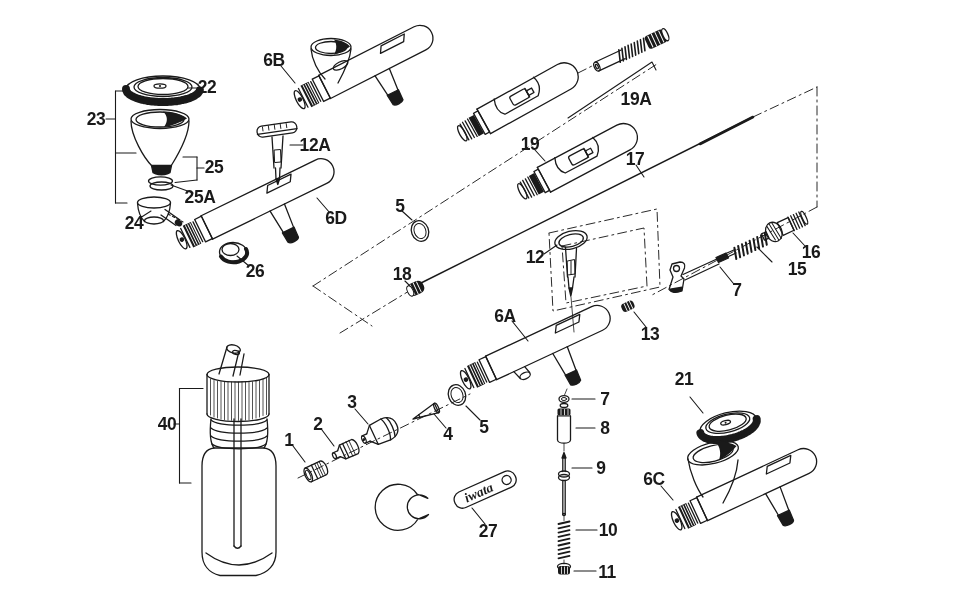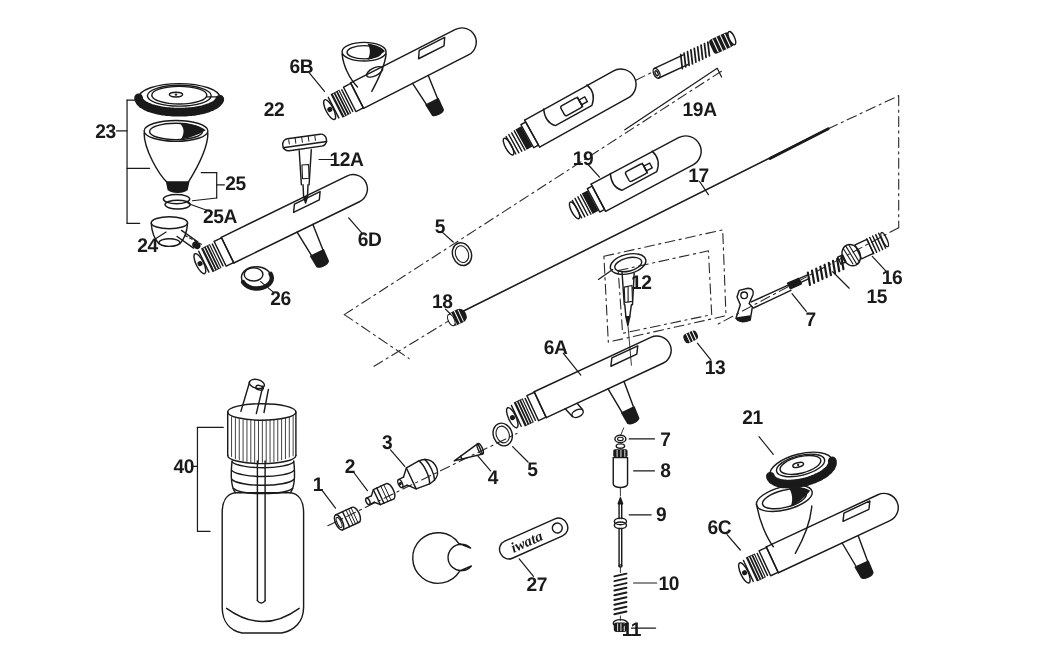--- a/index.html
+++ b/index.html
@@ -546,48 +546,48 @@
         <ellipse cx="0" cy="0.5" rx="20.5" ry="7.8"></ellipse>
         <path d="M6,-9 C15,-8 22,-4.5 24.5,-1 C18,4 10,7.5 4,8.5 C8,3 8,-4 6,-9 Z" fill="#1a1a1a" stroke="none"></path>
       </g>
       <path d="M688,459 C690,473 697,489 703,497"></path>
       <path d="M738,460 C737,473 731,489 723,503"></path>
     </g>
 
   </g>
 </svg>
 <div id="callouts">
-      <div class="callout" style="left: 207px; top: 99px; margin-left: 42px;">22</div>
+      <div class="callout" style="left: 207px; top: 87px;">22</div>
       <div class="callout" style="left: 96px; top: 119px;">23</div>
       <div class="callout" style="left: 214px; top: 167px;">25</div>
       <div class="callout" style="left: 200px; top: 197px;">25A</div>
       <div class="callout" style="left: 134px; top: 223px;">24</div>
       <div class="callout" style="left: 255px; top: 271px;">26</div>
       <div class="callout" style="left: 274px; top: 60px;">6B</div>
       <div class="callout" style="left: 315px; top: 145px;">12A</div>
       <div class="callout" style="left: 336px; top: 218px;">6D</div>
       <div class="callout" style="left: 400px; top: 206px;">5</div>
       <div class="callout" style="left: 636px; top: 99px;">19A</div>
       <div class="callout" style="left: 530px; top: 144px;">19</div>
       <div class="callout" style="left: 635px; top: 159px;">17</div>
       <div class="callout" style="left: 811px; top: 252px; text-align: center;">16</div>
       <div class="callout" style="left: 777px; top: 269px; margin-left: 20px;">15</div>
       <div class="callout" style="left: 737px; top: 290px;">7</div>
       <div class="callout" style="left: 650px; top: 334px;">13</div>
-      <div class="callout" style="left: 535px; top: 257px; margin-left: 48px;">12</div>
+      <div class="callout" style="left: 535px; top: 257px;">12</div>
       <div class="callout" style="left: 402px; top: 274px;">18</div>
       <div class="callout" style="left: 505px; top: 316px;">6A</div>
       <div class="callout" style="left: 484px; top: 427px;">5</div>
       <div class="callout" style="left: 167px; top: 424px;">40</div>
       <div class="callout" style="left: 289px; top: 440px;">1</div>
       <div class="callout" style="left: 318px; top: 424px;">2</div>
       <div class="callout" style="left: 352px; top: 402px;">3</div>
       <div class="callout" style="left: 448px; top: 434px;">4</div>
       <div class="callout" style="left: 488px; top: 531px;">27</div>
       <div class="callout" style="left: 605px; top: 399px;">7</div>
       <div class="callout" style="left: 605px; top: 428px;">8</div>
       <div class="callout" style="left: 601px; top: 468px;">9</div>
       <div class="callout" style="left: 608px; top: 530px;">10</div>
-      <div class="callout" style="left: 574px; top: 572px; text-align: right;">11</div>
+      <div class="callout" style="left: 607px; top: 572px; text-align: right;">11</div>
       <div class="callout" style="left: 684px; top: 379px;">21</div>
       <div class="callout" style="left: 654px; top: 479px;">6C</div>
     </div>
 </div>
 
 </body></html>

